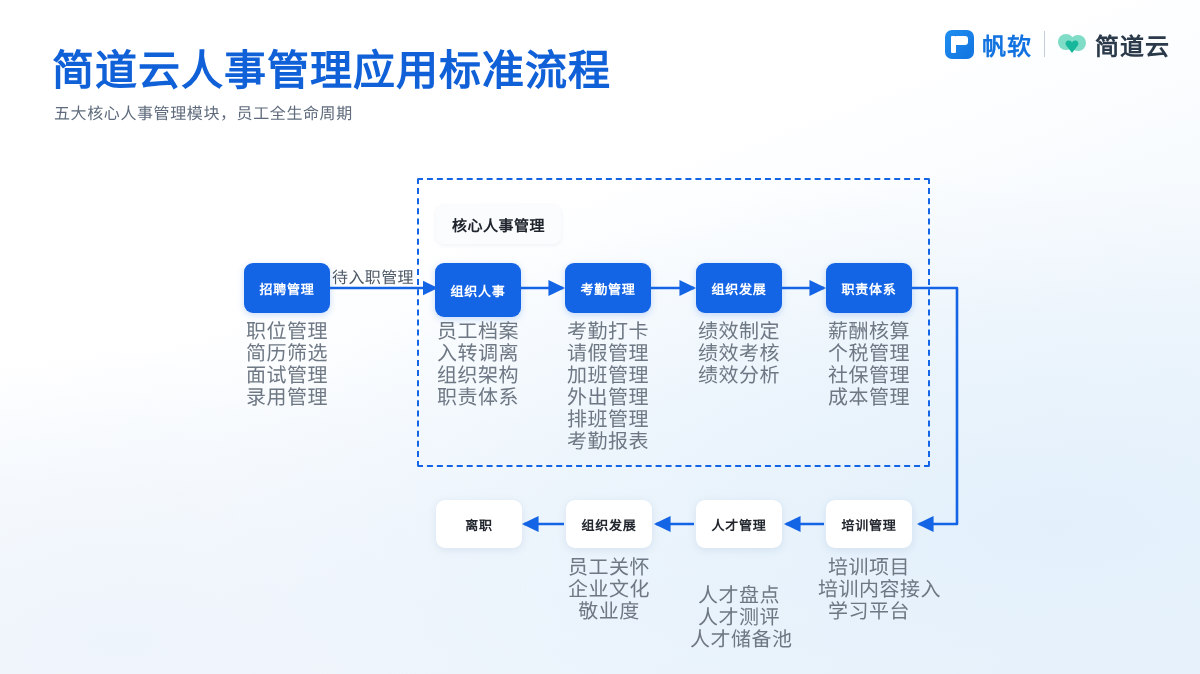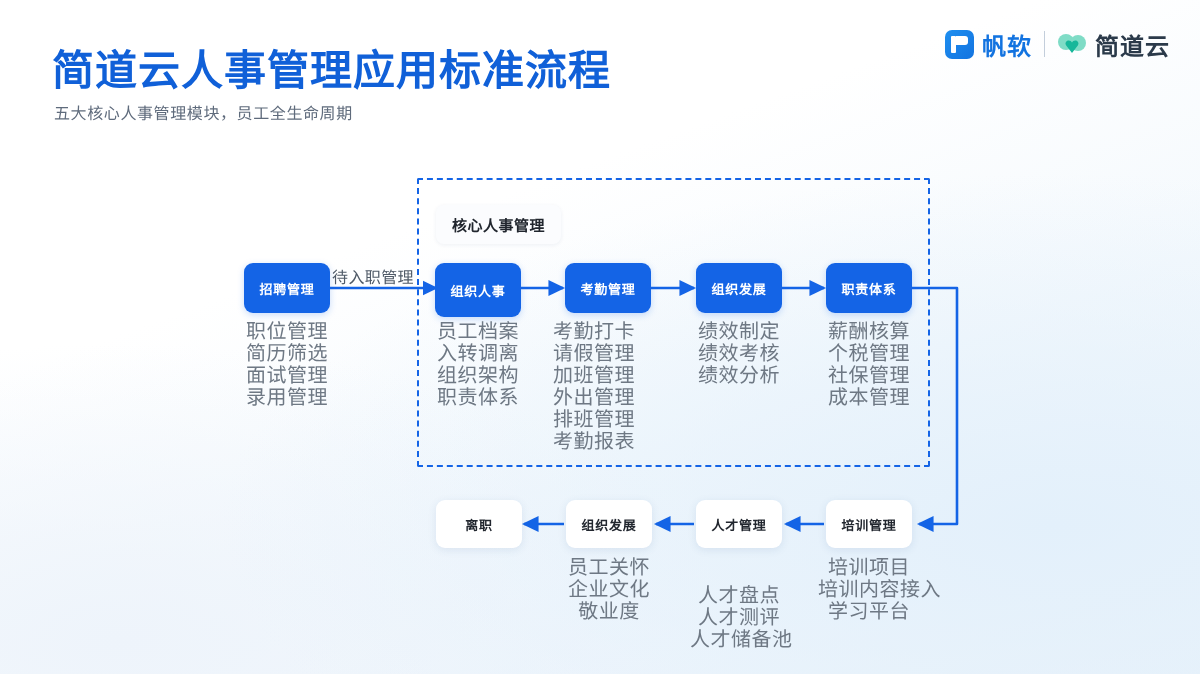--- a/index.html
+++ b/index.html
@@ -238,21 +238,21 @@
   <div class="sublist" style="left:244px; top:320px; width:86px;">职位管理<br>简历筛选<br>面试管理<br>录用管理</div>
 
   <div class="node primary" style="left:435px; top:263px; width:86px; height:54px;">
     <span class="node-label">组织人事</span>
   </div>
   <div class="sublist" style="left:435px; top:320px; width:86px;">员工档案<br>入转调离<br>组织架构<br>职责体系</div>
 
   <div class="node primary" style="left:565px; top:263px; width:86px; height:50px;">
     <span class="node-label">考勤管理</span>
   </div>
-  <div class="sublist" style="left:551px; top:320px; width:86px;">考勤打卡<br>请假管理<br>加班管理<br>外出管理<br>排班管理<br>考勤报表</div>
+  <div class="sublist" style="left:565px; top:320px; width:86px;">考勤打卡<br>请假管理<br>加班管理<br>外出管理<br>排班管理<br>考勤报表</div>
 
   <div class="node primary" style="left:696px; top:263px; width:86px; height:50px;">
     <span class="node-label">组织发展</span>
   </div>
   <div class="sublist" style="left:696px; top:320px; width:86px;">绩效制定<br>绩效考核<br>绩效分析</div>
 
   <div class="node primary" style="left:826px; top:263px; width:86px; height:50px;">
     <span class="node-label">职责体系</span>
   </div>
   <div class="sublist" style="left:826px; top:320px; width:86px;">薪酬核算<br>个税管理<br>社保管理<br>成本管理</div>

